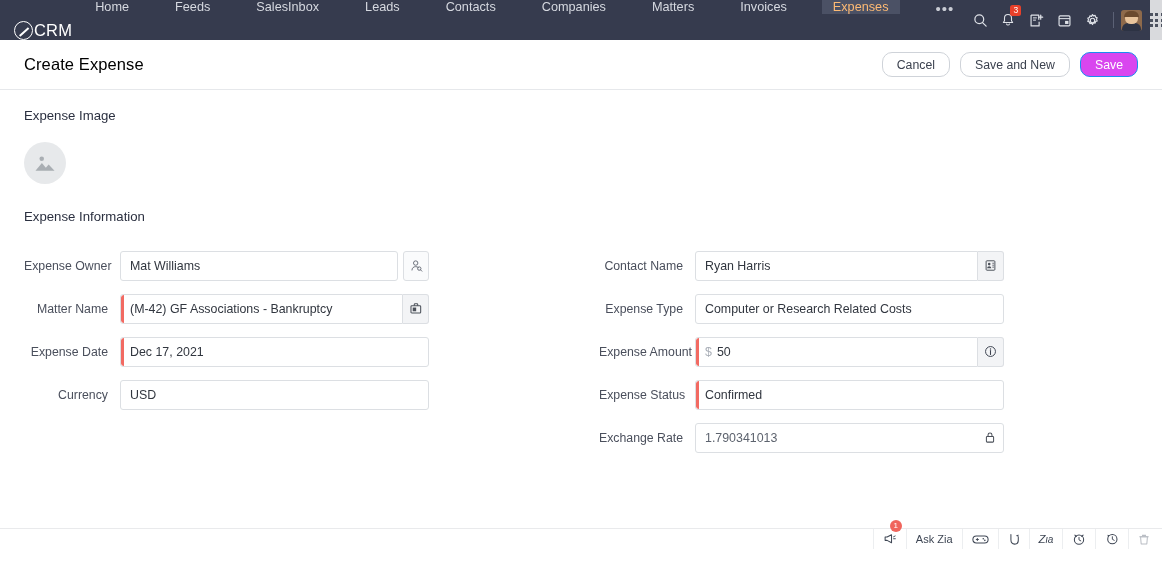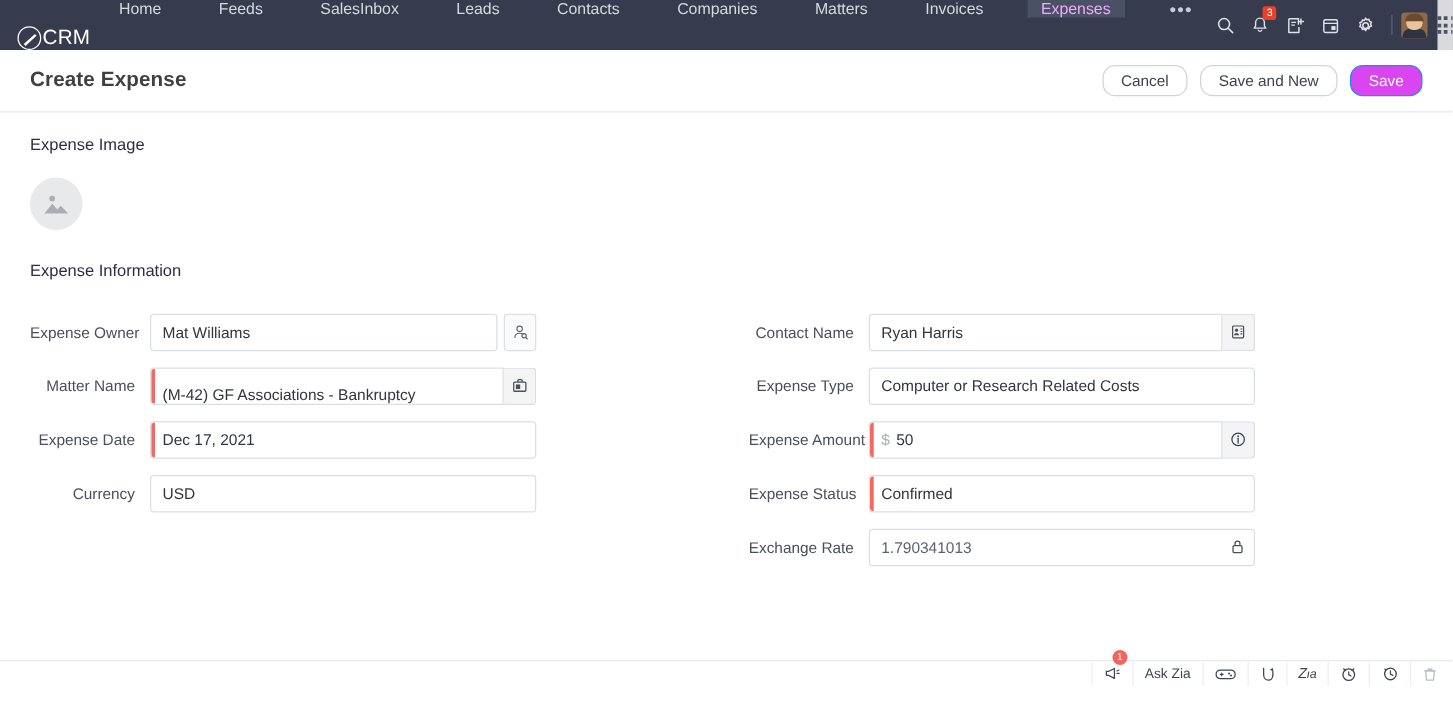--- a/index.html
+++ b/index.html
@@ -50,21 +50,21 @@
   .navtab {
     display: flex; align-items: center;
     padding: 0 11px;
     color: #d6d9e0;
     font-size: 12.7px;
     white-space: nowrap;
     cursor: pointer;
   }
   .navtab.active {
     background: #4b5165;
-    color: #f0abfc;
+    color: #fdba74;
   }
   .navtab.more { font-size: 15px; letter-spacing: 1px; padding: 0 12px; color: #c9ccd4;}
   .nav-spacer { flex: 1 1 auto; }
   .nav-icons {
     display: flex; align-items: center;
     gap: 0px;
     padding-right: 2px;
   }
   .nav-ico {
     width: 28px; height: 40px;
@@ -138,22 +138,22 @@
   .pagehdr {
     height: 50px;
     border-bottom: 1px solid #e6e8eb;
     display: flex;
     align-items: center;
     padding: 0 24px 0 24px;
     background: #fff;
   }
   .page-title {
     font-size: 16.5px;
-    color: #404040;
-    font-weight: 700;
+    color: #000000;
+    font-weight: 400;
     letter-spacing: .1px;
   }
   .hdr-actions {
     margin-left: auto;
     display: flex;
     align-items: center;
     gap: 10px;
   }
   .btn {
     height: 25px;
@@ -455,21 +455,21 @@
               <circle cx="11.4" cy="11.8" r="2.1" fill="none" stroke="#5d636e" stroke-width="1.1"></circle>
               <line x1="13" y1="13.4" x2="14.6" y2="15" stroke="#5d636e" stroke-width="1.1" stroke-linecap="round"></line>
             </svg>
           </div>
         </div>
       </div>
 
       <div class="frow">
         <div class="flabel">Matter Name</div>
         <div class="fwrap">
-          <div class="fctl required" style="border-radius:3px 0 0 3px;align-items:flex-end;">
+          <div class="fctl required" style="border-radius:3px 0 0 3px;">
             <span>(M-42) GF Associations - Bankruptcy</span>
           </div>
           <div class="lookup-btn">
             <svg width="14" height="13" viewBox="0 0 16 15">
               <rect x="2.2" y="4.3" width="11.2" height="8.4" rx="1" fill="none" stroke="#4b5059" stroke-width="1.2"></rect>
               <path d="M6 4.2V2.9c0-.5.4-.9.9-.9h2.2c.5 0 .9.4.9.9v1.3" fill="none" stroke="#4b5059" stroke-width="1.2"></path>
               <rect x="4.2" y="6.4" width="4" height="4.3" fill="#4b5059"></rect>
             </svg>
           </div>
         </div>

